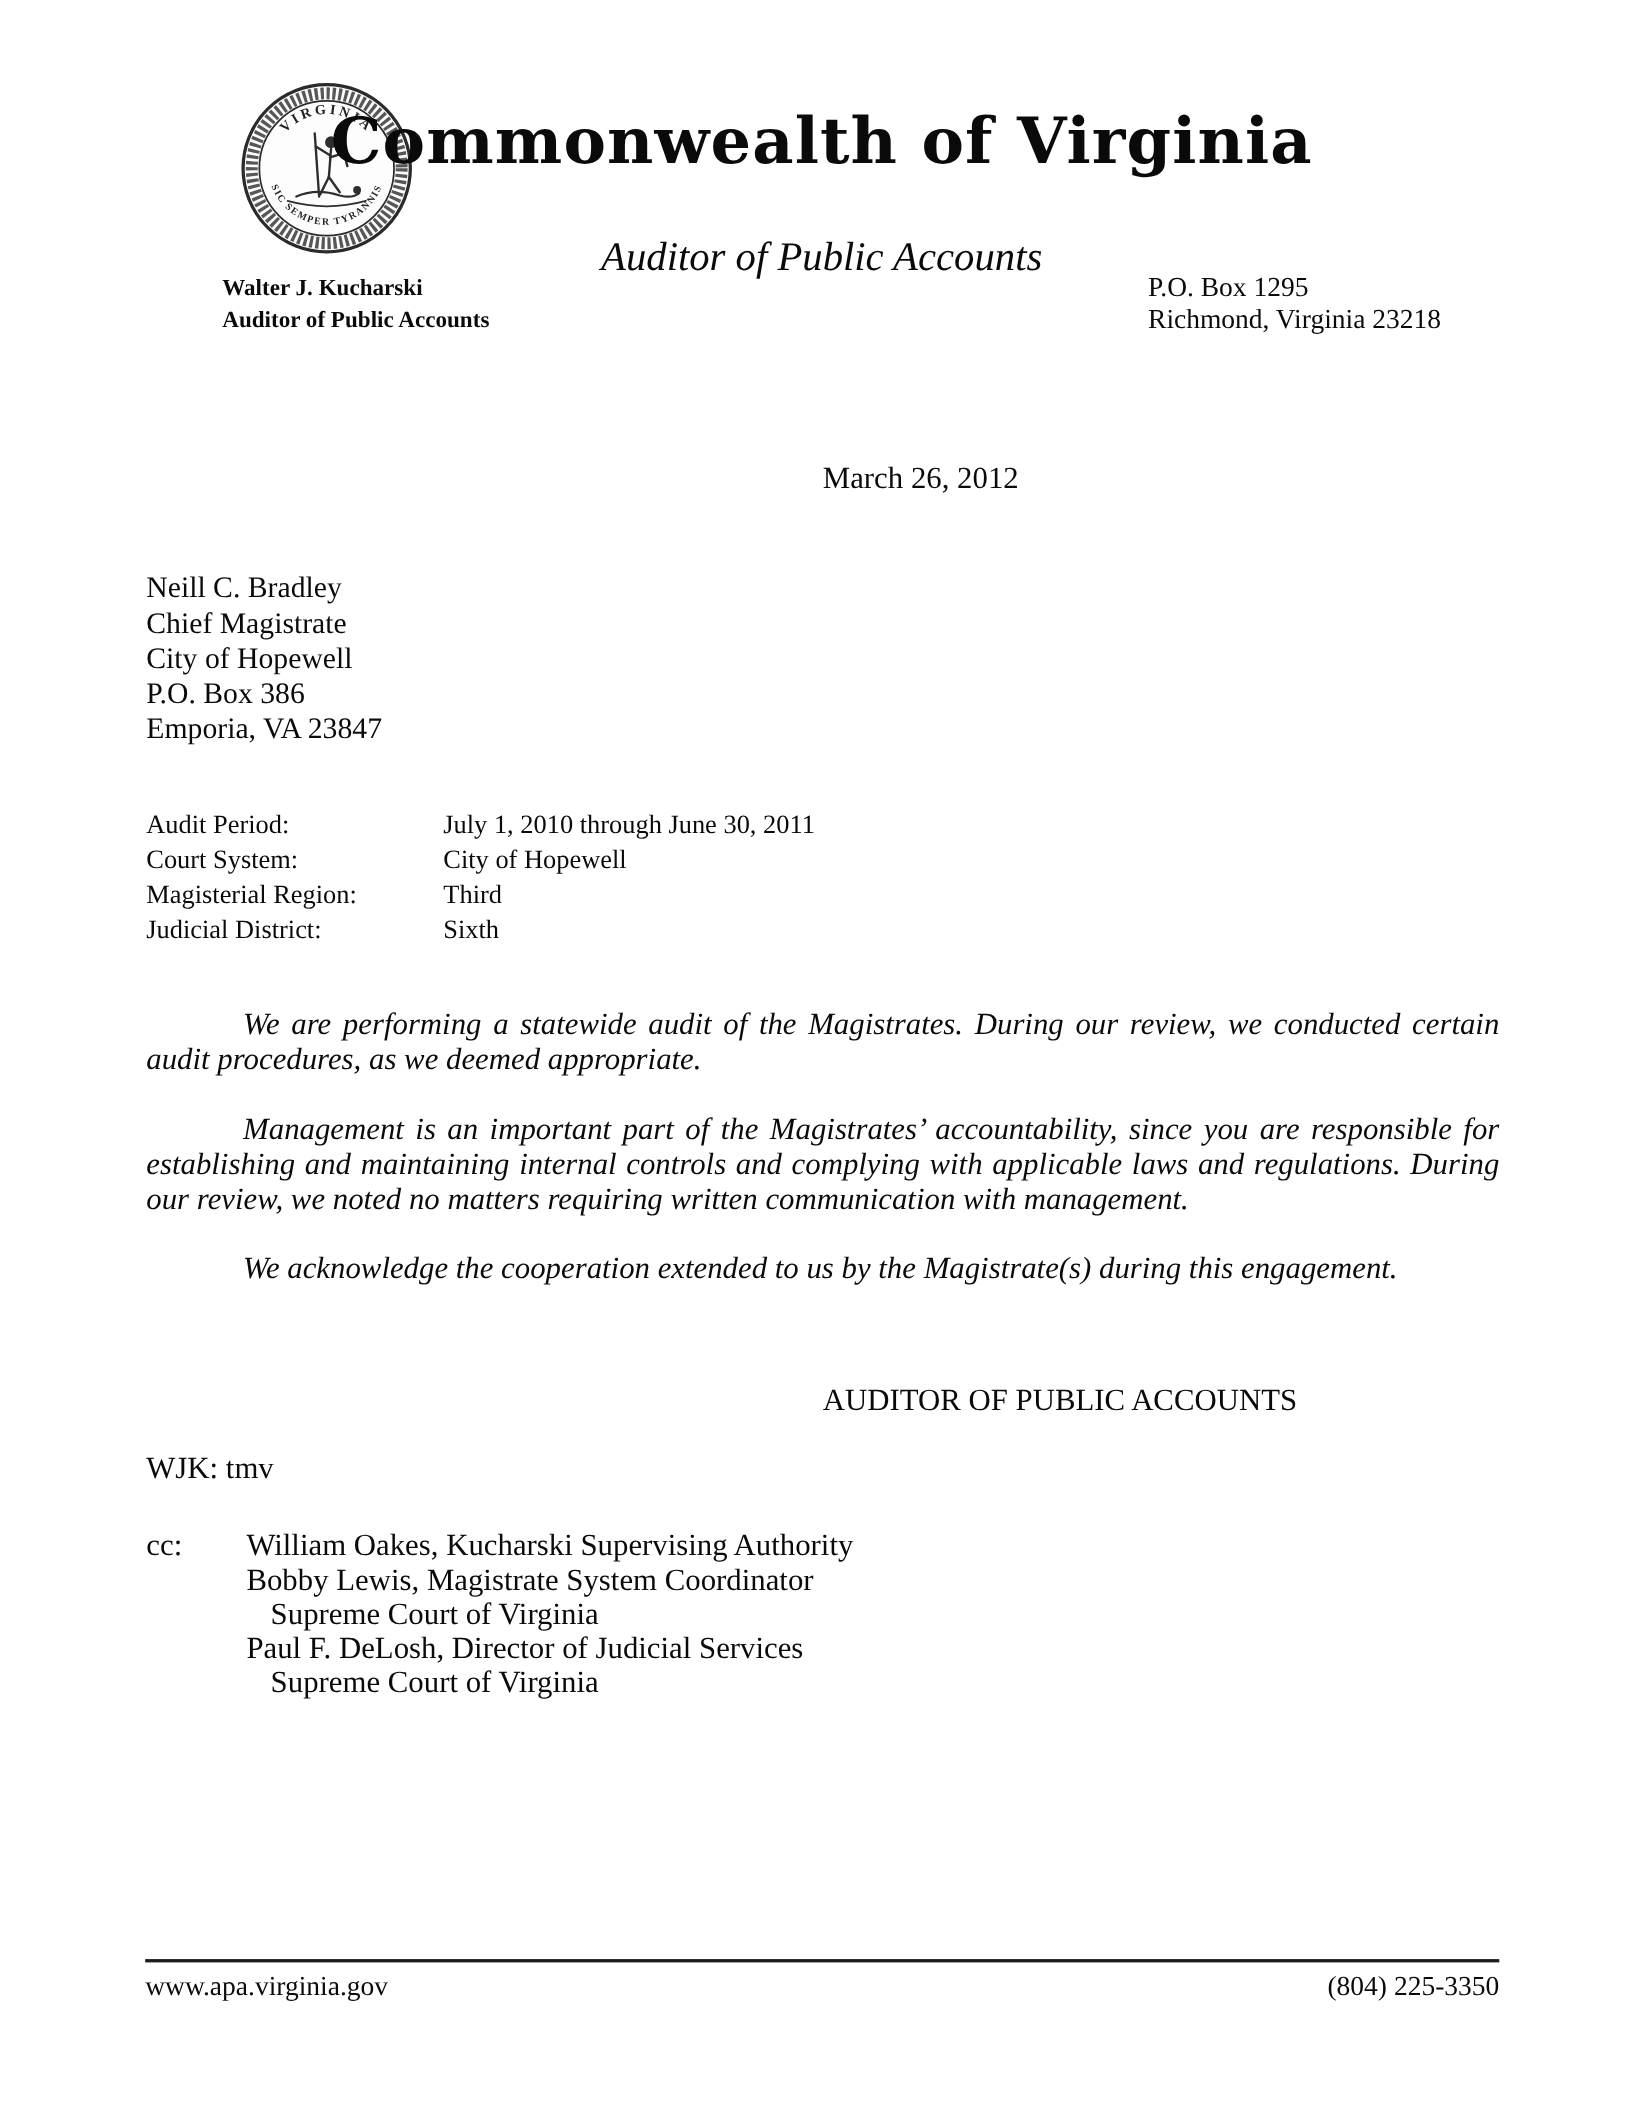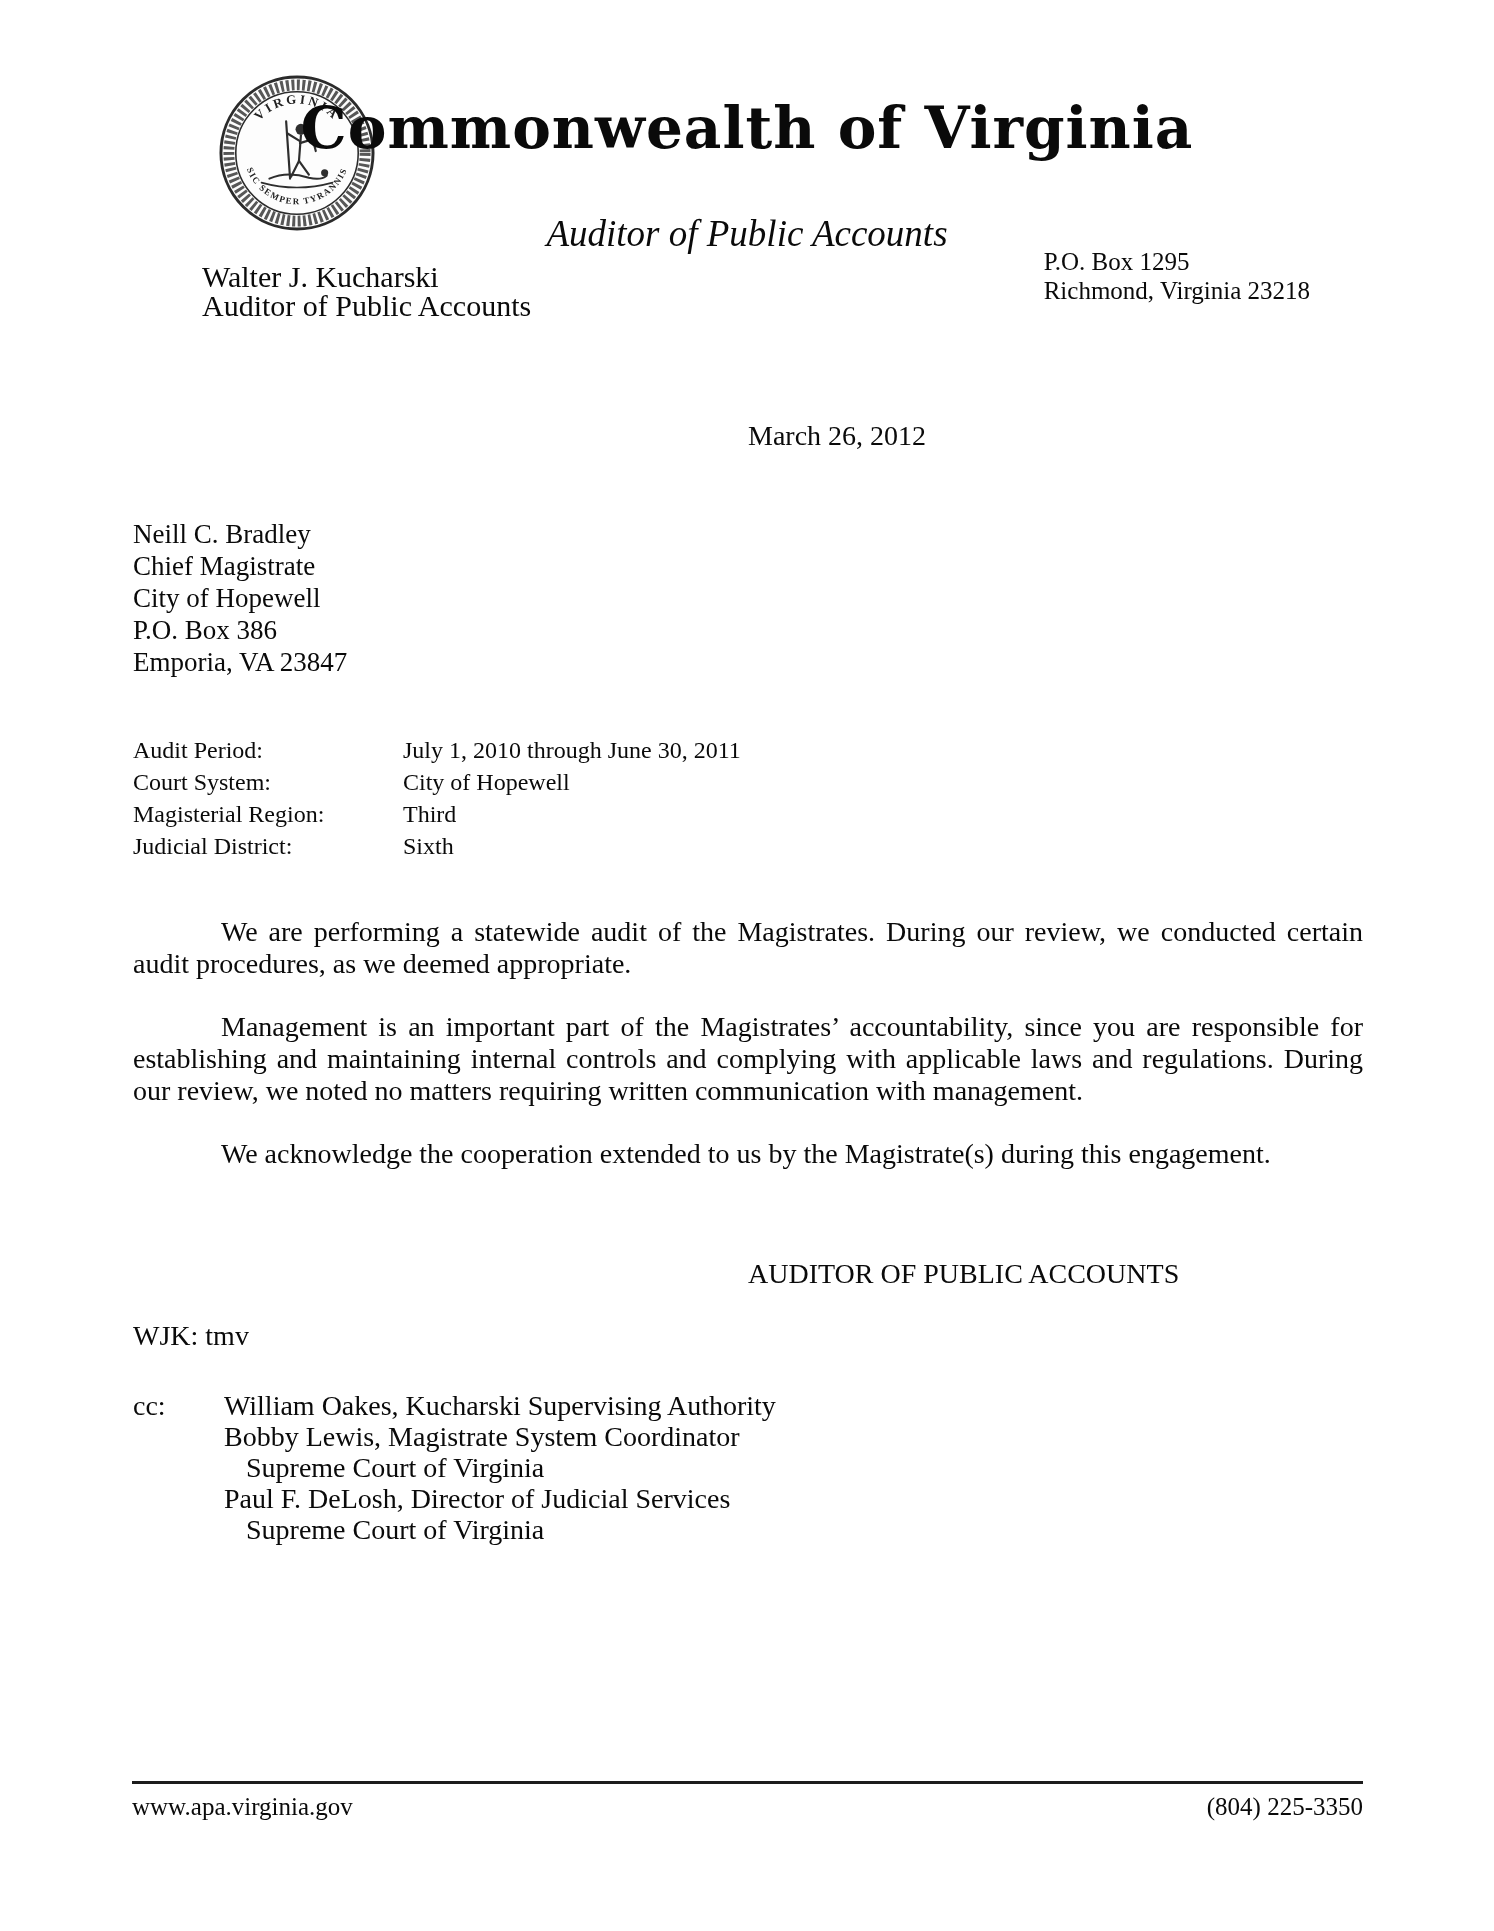--- a/index.html
+++ b/index.html
@@ -33,23 +33,24 @@
   .lh-subtitle {
     position: absolute;
     left: 0; right: 0; top: 212px;
     text-align: center;
     font-style: italic;
     font-size: 37px;
     line-height: 44px;
   }
   .lh-left {
     position: absolute;
-    left: 202px; top: 262px;
-    font-size: 30px;
+    left: 202px; top: 247px;
+    font-size: 21px;
     line-height: 29px;
+    font-weight: bold;
   }
   .lh-right {
     position: absolute;
     right: 184px; top: 247px;
     font-size: 25px;
     line-height: 29px;
   }
 
   
   .date {
@@ -74,20 +75,21 @@
   }
   .ad-row { display: flex; }
   .ad-label { width: 270px; flex: 0 0 270px; }
 
   .letter-body {
     position: absolute;
     left: 133px; width: 1230px; top: 916px;
     font-size: 28px;
     line-height: 32px;
     text-align: justify;
+    font-style: italic;
   }
   .letter-body p {
     margin: 0 0 31px 0;
     text-indent: 88px;
   }
 
   .signature-org {
     position: absolute;
     left: 133px; width: 1230px; top: 1258px;
     font-size: 28px;

